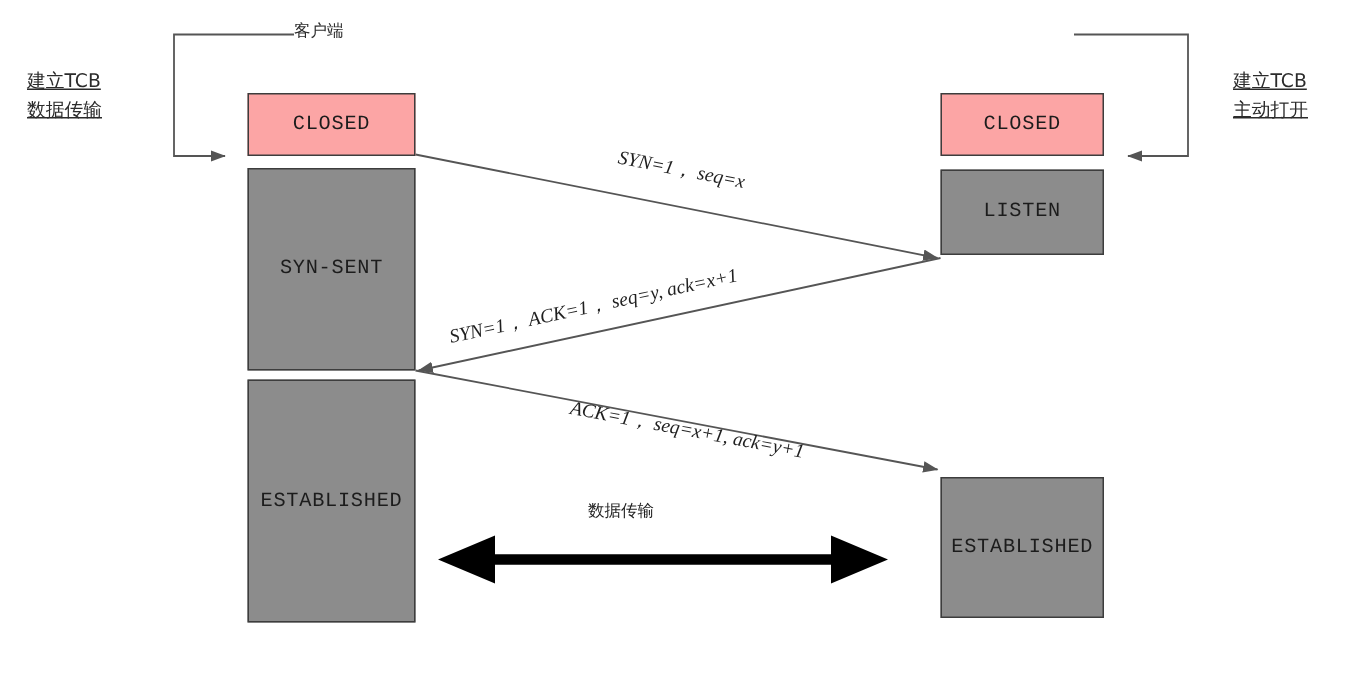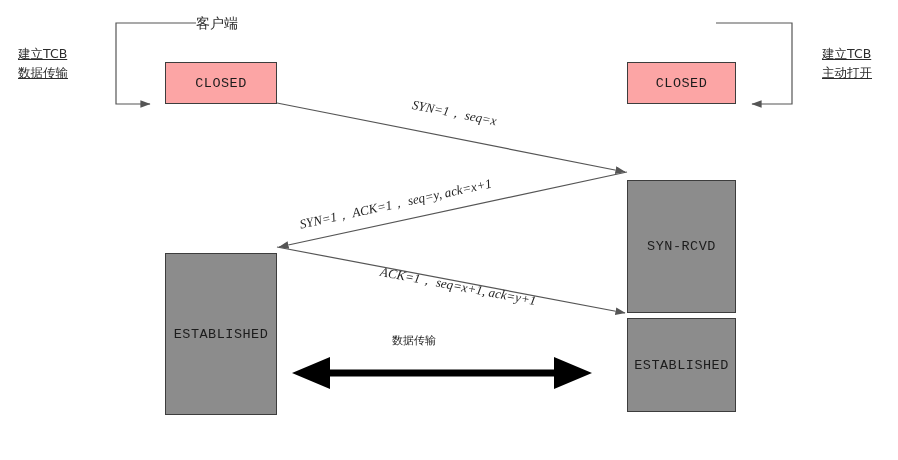--- a/index.html
+++ b/index.html
@@ -41,21 +41,21 @@
     background: #fca5a5;
     color: #1c1c1c;
   }
   .state-box.shade-light {
     background: #8c8c8c;
     color: #1c1c1c;
   }
   .side-label {
     position: absolute;
     font-family: "DejaVu Sans", sans-serif;
-    font-size: 14px;
+    font-size: 11px;
     color: #2b2b2b;
     white-space: nowrap;
     line-height: 1.45;
   }
   .corner-note {
     position: absolute;
     font-family: "DejaVu Sans", sans-serif;
     font-size: 12.5px;
     color: #2b2b2b;
     line-height: 1.5;
@@ -124,34 +124,35 @@
 
   <div class="side-label" style="left:196px; top:13px;">客户端</div>
 
   <div class="corner-note" style="left:18px; top:45px;">
     <div>建立TCB</div>
     <div>数据传输</div>
   </div>
 
   <div class="state-box shade-dark" style="left:165px; top:62px; width:112px; height:42px;">CLOSED</div>
 
+  <div class="state-box shade-light" style="left:165px; top:112px; width:112px; height:135px;">SYN-SENT</div>
 
   <div class="state-box shade-light" style="left:165px; top:253px; width:112px; height:162px;">ESTABLISHED</div>
 
   <div class="side-label" style="left:684px; top:13px;margin-top:48px;">服务器</div>
 
   <div class="corner-note" style="left:822px; top:45px;">
     <div>建立TCB</div>
     <div>主动打开</div>
   </div>
 
   <div class="state-box shade-dark" style="left:627px; top:62px; width:109px; height:42px;">CLOSED</div>
 
+  <div class="state-box shade-light" style="left:627px; top:113px; width:109px; height:57px;">LISTEN</div>
 
-  <div class="state-box shade-light" style="left:627px; top:180px; width:109px; height:133px;">SYN-RCVD</div>
 
   <div class="state-box shade-light" style="left:627px; top:318px; width:109px; height:94px;">ESTABLISHED</div>
 
   <div class="msg-label" style="left:414px; top:96px; transform:rotate(11.2deg);">SYN=1， seq=x</div>
 
   <div class="msg-label" style="left:298px; top:216px; transform:rotate(-12.2deg);">SYN=1， ACK=1， seq=y, ack=x+1</div>
 
   <div class="msg-label" style="left:382px; top:263px; transform:rotate(10.7deg);">ACK=1， seq=x+1, ack=y+1</div>
 
   <div class="transfer-label" style="left:392px; top:333px;">数据传输</div>

